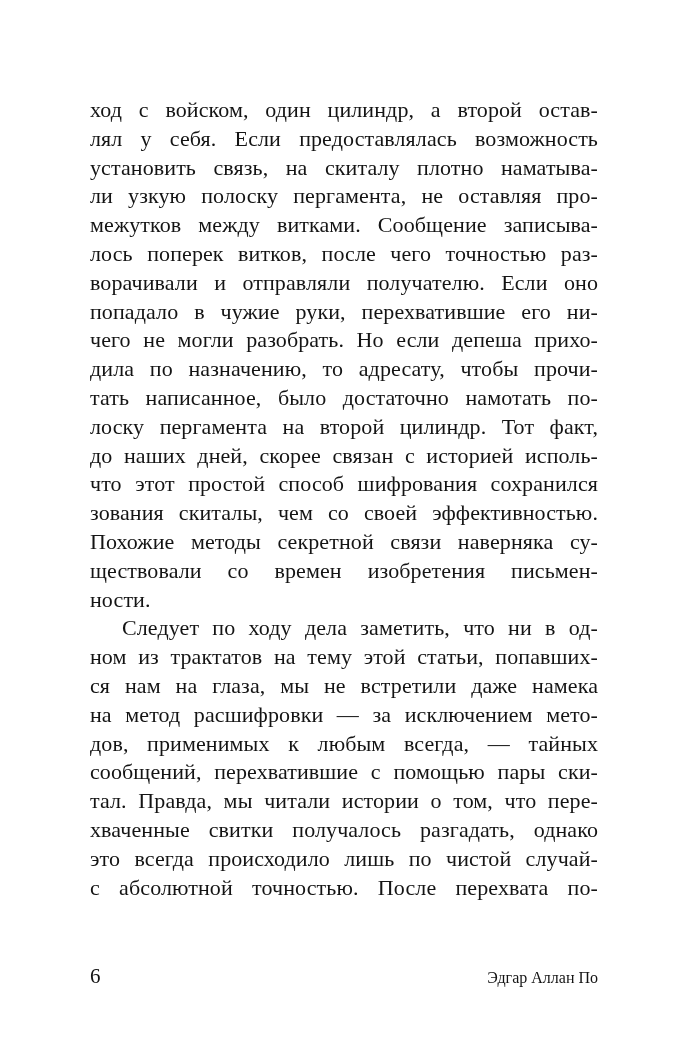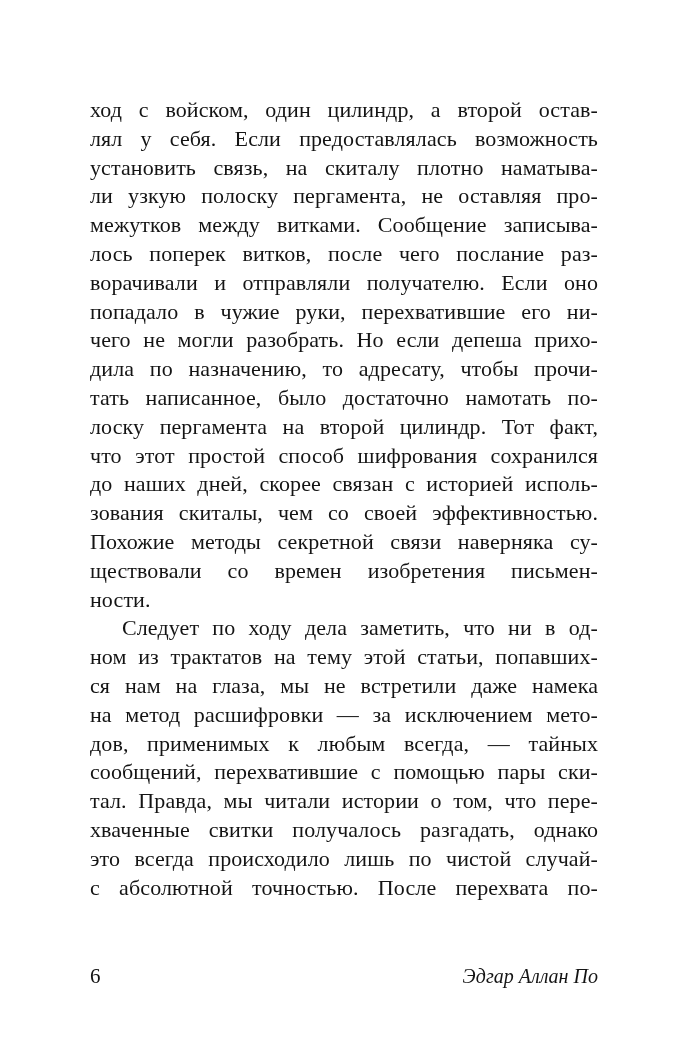--- a/index.html
+++ b/index.html
@@ -45,43 +45,42 @@
     display: flex;
     justify-content: space-between;
     align-items: baseline;
     line-height: 28px;
   }
   .page-number {
     font-size: 21px;
     font-style: normal;
   }
   .running-author {
-    font-size: 20px;
-    font-style: italic;
+    font-size: 16px;
   }
 </style>
 </head>
 <body style="background: rgb(255, 255, 255); color: rgb(20, 20, 20);">
 
 <div class="page">
   <div class="text-column" id="text-column">
       <div class="line">ход с войском, один цилиндр, а второй остав-</div>
       <div class="line">лял у себя. Если предоставлялась возможность</div>
       <div class="line">установить связь, на скиталу плотно наматыва-</div>
       <div class="line">ли узкую полоску пергамента, не оставляя про-</div>
       <div class="line">межутков между витками. Сообщение записыва-</div>
-      <div class="line">лось поперек витков, после чего послание раз-</div>
+      <div class="line">лось поперек витков, после чего точностью раз-</div>
       <div class="line">ворачивали и отправляли получателю. Если оно</div>
       <div class="line">попадало в чужие руки, перехватившие его ни-</div>
       <div class="line">чего не могли разобрать. Но если депеша прихо-</div>
       <div class="line">дила по назначению, то адресату, чтобы прочи-</div>
       <div class="line">тать написанное, было достаточно намотать по-</div>
       <div class="line">лоску пергамента на второй цилиндр. Тот факт,</div>
+      <div class="line">до наших дней, скорее связан с историей исполь-</div>
       <div class="line">что этот простой способ шифрования сохранился</div>
-      <div class="line">до наших дней, скорее связан с историей исполь-</div>
       <div class="line">зования скиталы, чем со своей эффективностью.</div>
       <div class="line">Похожие методы секретной связи наверняка су-</div>
       <div class="line">ществовали со времен изобретения письмен-</div>
       <div class="line line-last">ности.</div>
       <div class="line line-indent">Следует по ходу дела заметить, что ни в од-</div>
       <div class="line">ном из трактатов на тему этой статьи, попавших-</div>
       <div class="line">ся нам на глаза, мы не встретили даже намека</div>
       <div class="line">на метод расшифровки — за исключением мето-</div>
       <div class="line">дов, применимых к любым всегда, — тайных</div>
       <div class="line">сообщений, перехватившие с помощью пары ски-</div>

